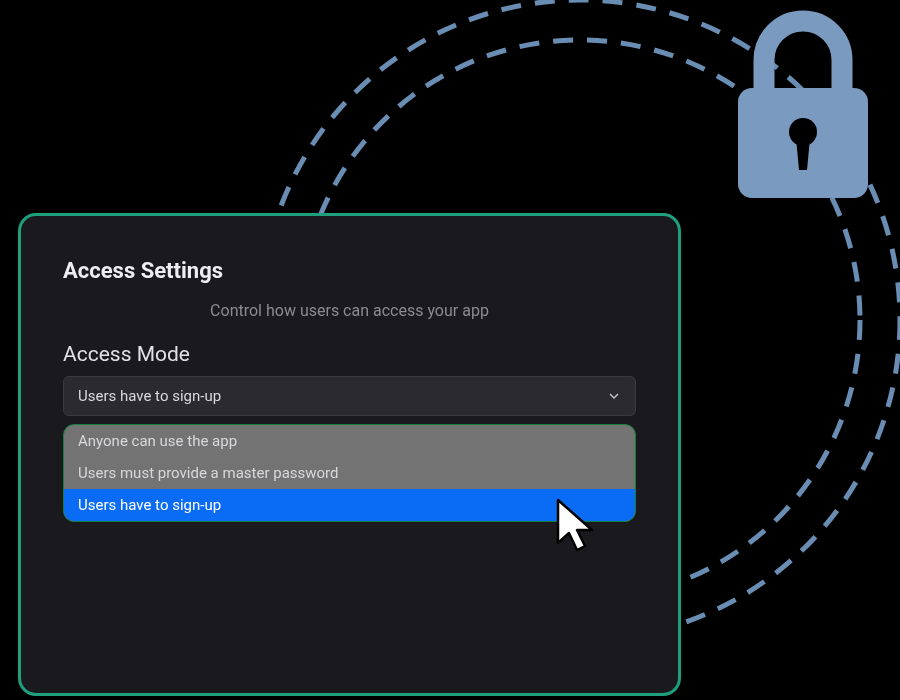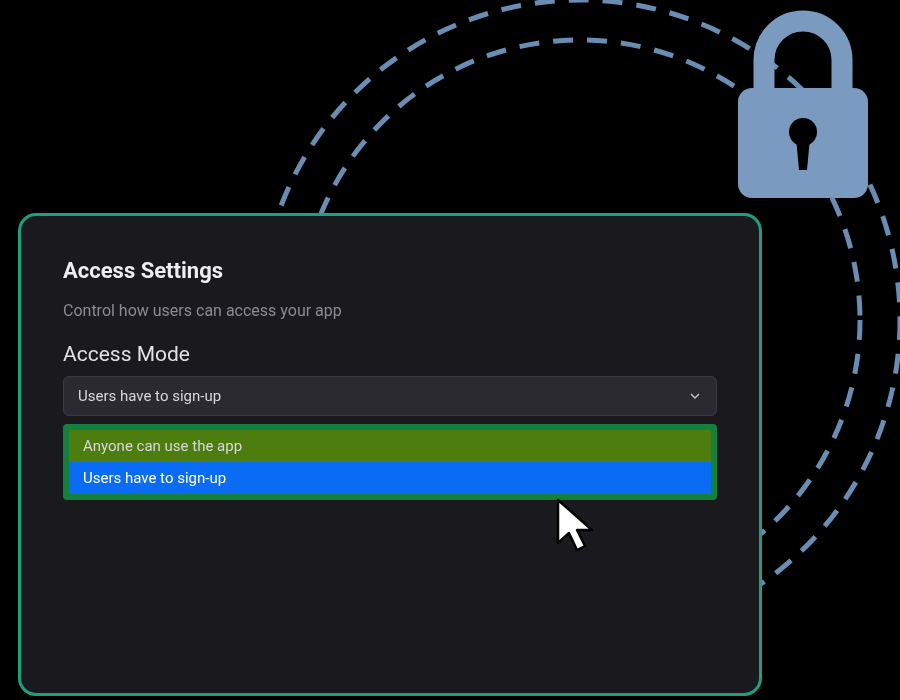--- a/index.html
+++ b/index.html
@@ -16,38 +16,39 @@
       top: 0;
       right: 0;
       width: 900px;
       height: 700px;
       pointer-events: none;
     }
     .panel {
       position: absolute;
       left: 18px;
       top: 213px;
-      width: 744px;
+      width: 663px;
       height: 483px;
       background: #1a1a1e;
       border: 3px solid #1ea07f;
       border-radius: 18px;
       padding: 42px 42px;
     }
     .panel-title {
       color: #eeeef0;
       font-size: 22px;
       font-weight: 700;
       margin-bottom: 18px;
     }
     .panel-subtitle {
       color: #8a8a92;
       font-size: 16px;
       font-weight: 400;
       margin-bottom: 22px;
+      text-align: center;
     }
     .field-label {
       color: #e2e2e6;
       font-size: 21px;
       font-weight: 400;
       margin-bottom: 10px;
     }
     .select-box {
       background: #2a2a30;
       border: 1px solid #3a3a42;
@@ -65,23 +66,23 @@
       font-size: 15px;
     }
     .chevron {
       width: 14px;
       height: 14px;
       display: flex;
       align-items: center;
       justify-content: center;
     }
     .dropdown {
-      background: #4d7c0f;
-      border: 6px solid #15803d;
-      border-radius: 4px;
+      background: #737373;
+      border: 1px solid #15803d;
+      border-radius: 11px;
       overflow: hidden;
     }
     .dropdown-item {
       height: 32px;
       display: flex;
       align-items: center;
       padding: 0 14px;
       color: #d8d8dc;
       font-size: 15px;
       cursor: pointer;
@@ -127,19 +128,20 @@
     <span class="select-value">Users have to sign-up</span>
     <span class="chevron">
       <svg width="12" height="12" viewBox="0 0 12 12">
           <path d="M2 4 L6 8 L10 4" fill="none" stroke="#c0c0c6" stroke-width="1.5"></path>
         </svg>
     </span>
   </div>
 
   <div class="dropdown">
     <div class="dropdown-item">Anyone can use the app</div>
+    <div class="dropdown-item">Users must provide a master password</div>
     <div class="dropdown-item selected">Users have to sign-up</div>
   </div>
 </div>
 
 <svg class="cursor" width="50" height="60" viewBox="0 0 50 60">
   <path d="M 3 3 L 3 46 L 14 36 L 22 53 L 30 49 L 22 33 L 37 33 Z" fill="#fff" stroke="#000" stroke-width="2.5" stroke-linejoin="round"></path>
 </svg>
 
 </body></html>

